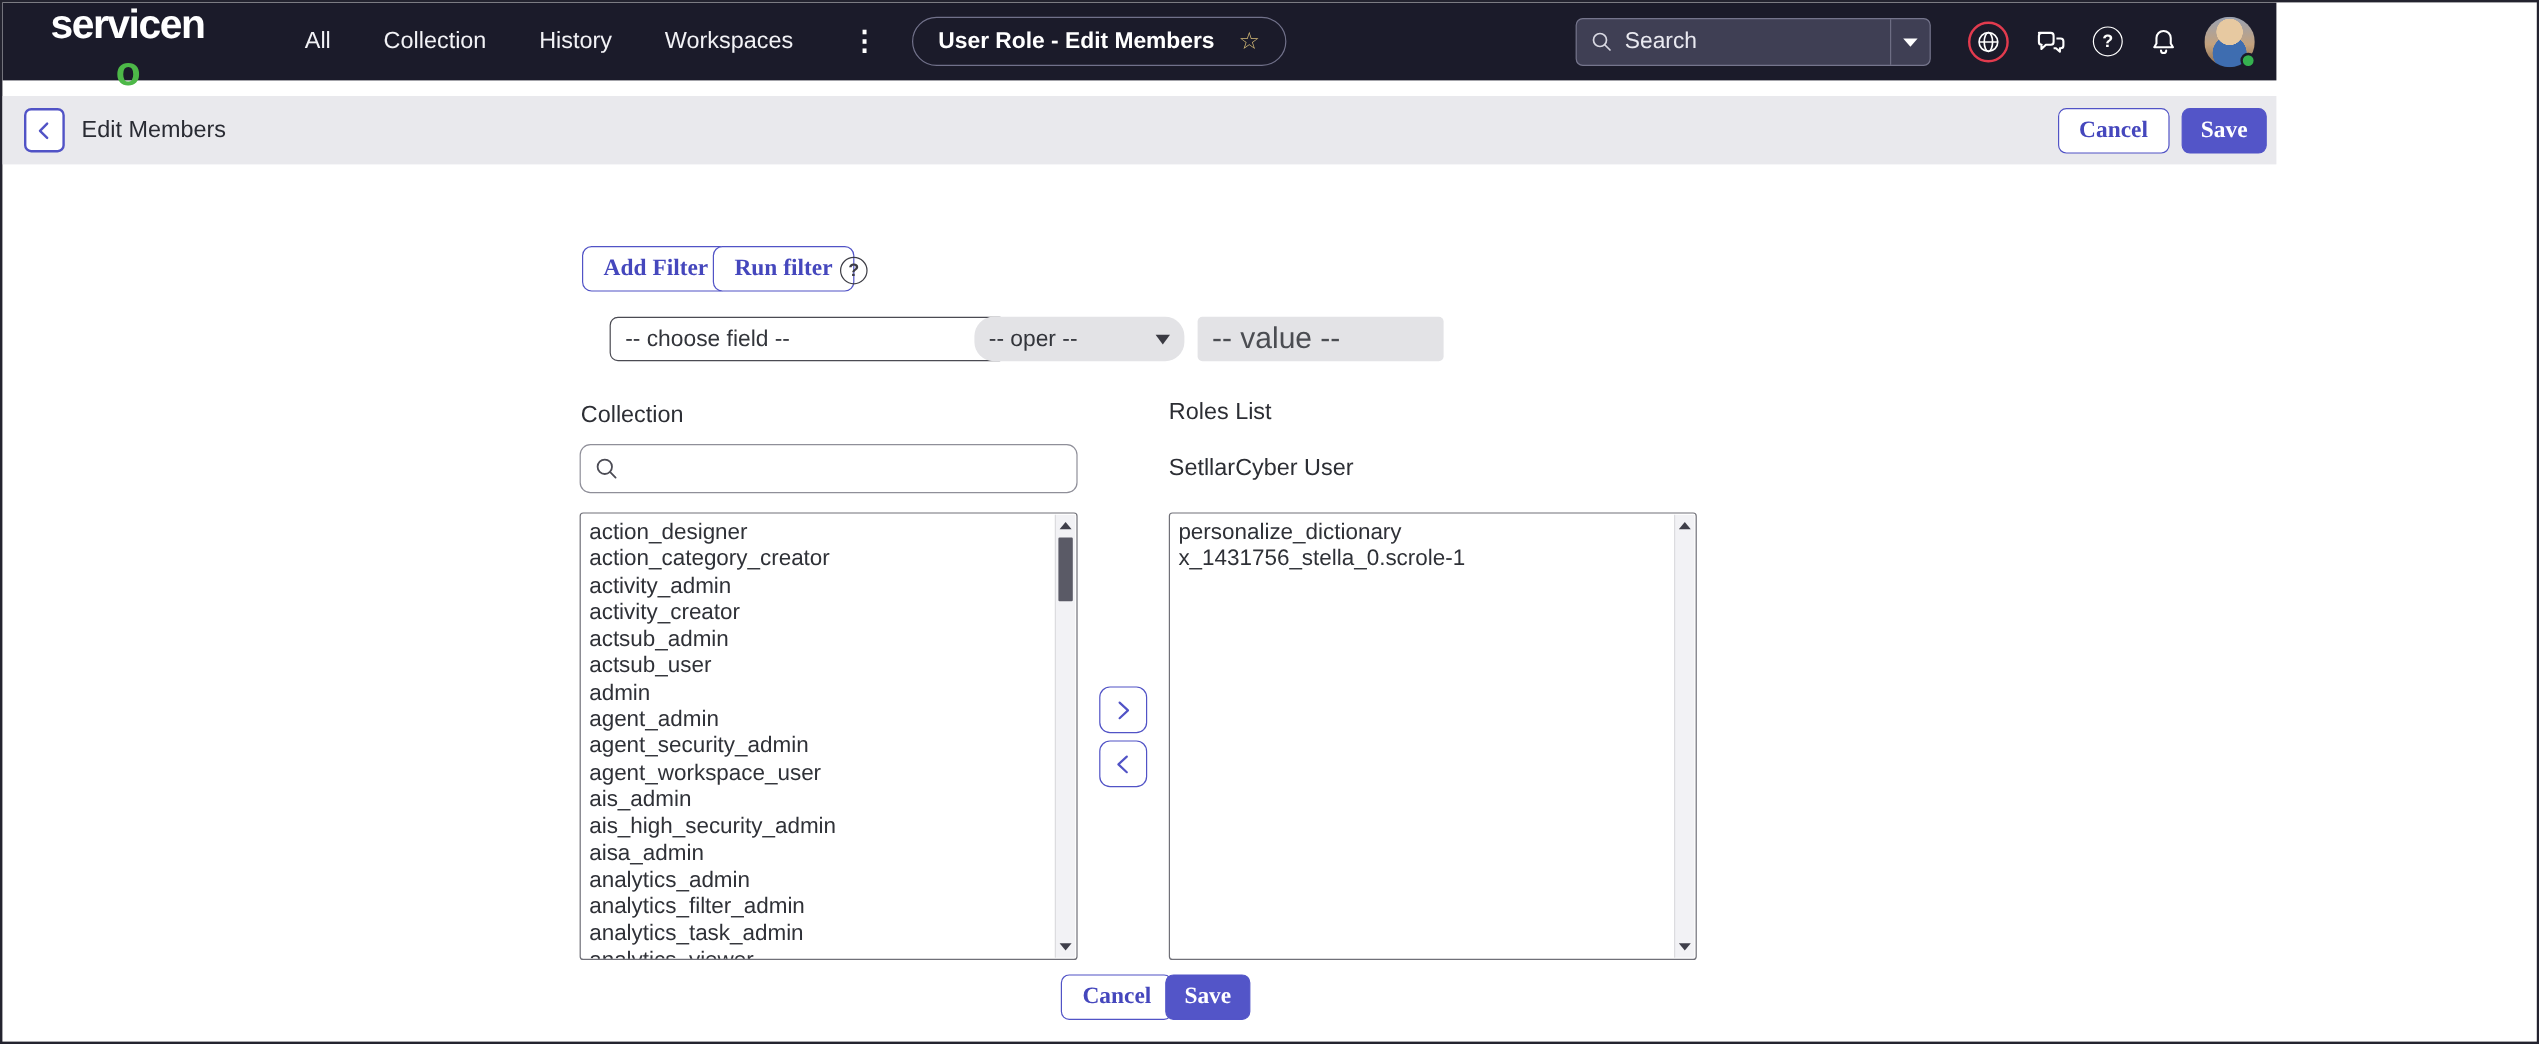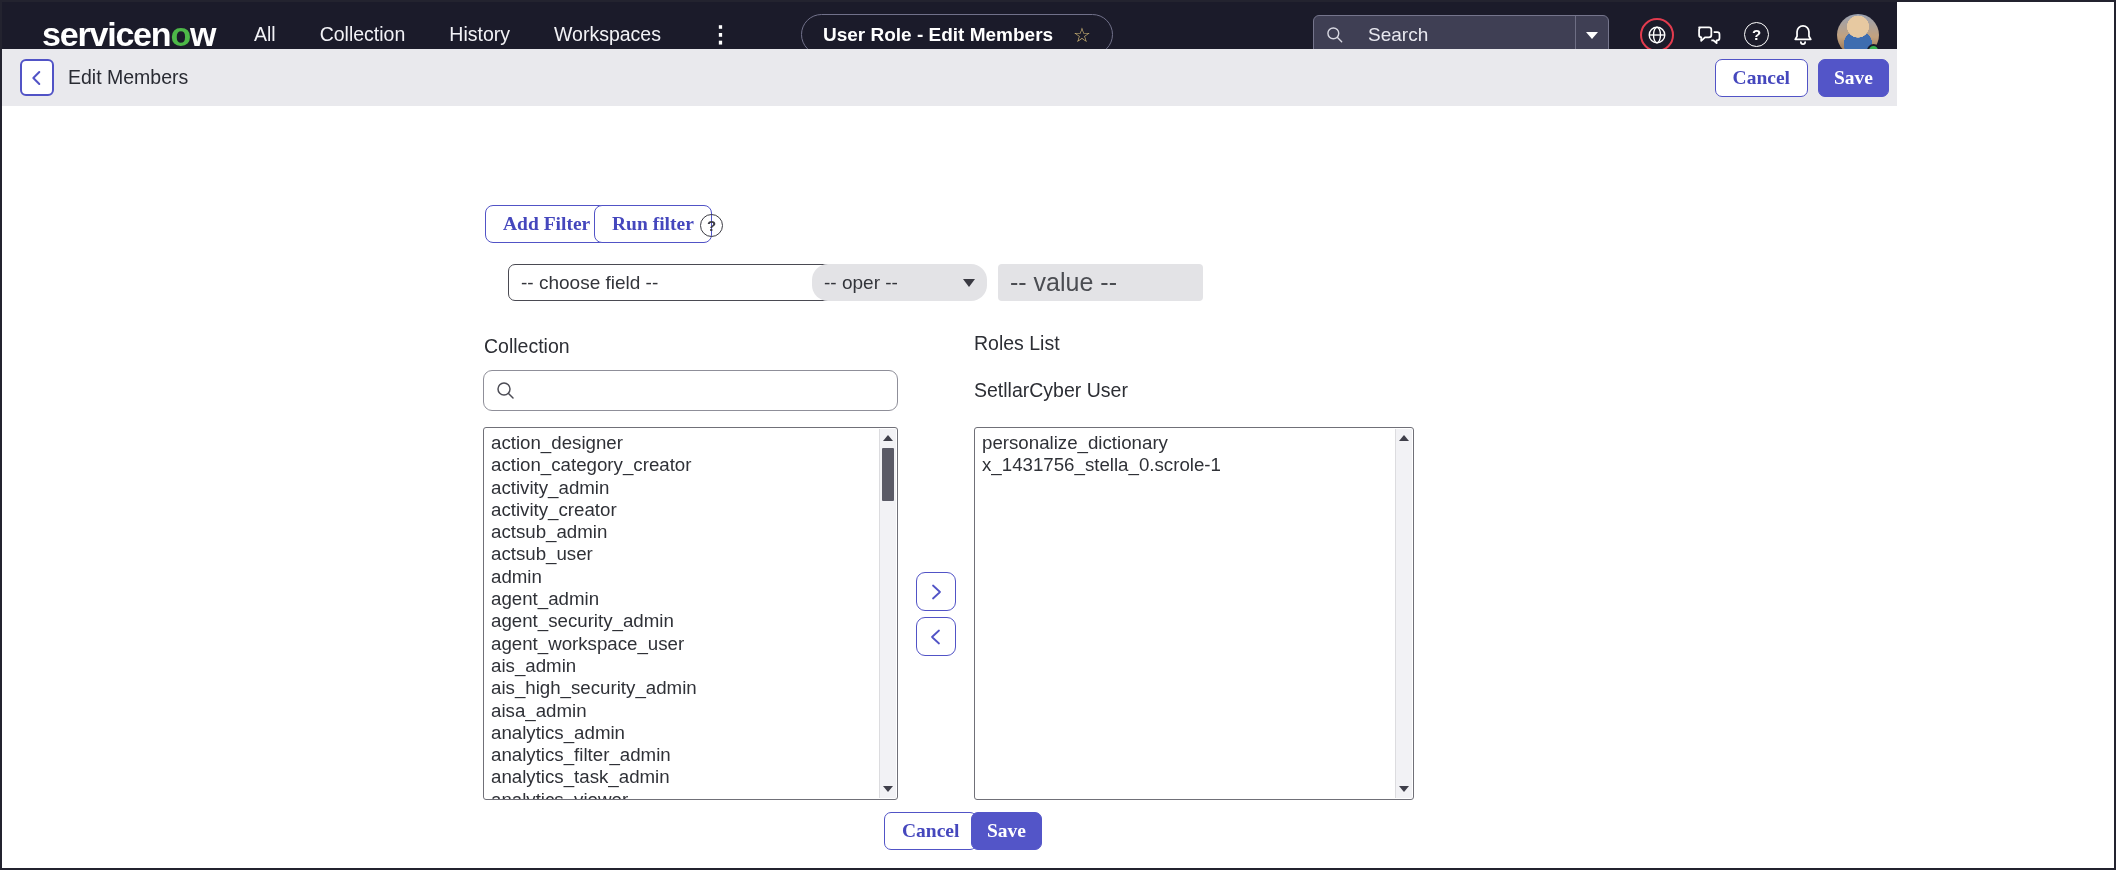--- a/index.html
+++ b/index.html
@@ -5,38 +5,38 @@
   * { box-sizing: border-box; margin: 0; padding: 0; }
   html,body { background:#fff; }
   body { font-family: "Liberation Sans", sans-serif; }
 
   .screen { position:relative; width:2116px; height:870px; background:#ffffff;
             border:2px solid #23232f; overflow:hidden; }
 
   
   .topnav { position:absolute; left:0; top:0; width:1895px; height:65px; background:#1b1b2a; }
   .logo { position:absolute; left:40px; top:0; height:65px; display:flex; align-items:center;
-          font-size:34px; font-weight:700; letter-spacing:-1.2px; color:#fff; cursor:pointer; }
+          font-size:34px; font-weight:700; letter-spacing:-1.2px; color:#fff; cursor:pointer;flex-direction:column; }
   .logo .o { color:#4db848; }
   .nav-items { position:absolute; left:252px; top:0; height:65px; display:flex; align-items:center; gap:44px; }
   .nav-item { color:#f2f2f6; font-size:19.5px; font-weight:500; cursor:pointer; }
   .kebab { color:#ffffff; font-size:23px; font-weight:700; cursor:pointer; padding:0 4px; }
 
-  .pill { position:absolute; left:799px; top:12px; width:312px; height:41px;
+  .pill { position:absolute; left:758px; top:12px; width:312px; height:41px;
           border:1px solid #71718a; border-radius:21px; display:flex; align-items:center;
           justify-content:center; gap:20px; cursor:pointer; }
   .pill-label { color:#ffffff; font-size:19px; font-weight:600; }
   .pill-star { color:#d4ba77; font-size:20px; line-height:1; }
 
   .nav-search { position:absolute; left:1311px; top:13px; width:296px; height:40px;
                 background:#3f3f54; border:1px solid #75758c; border-radius:6px;
                 display:flex; align-items:center; }
   .nav-search svg { margin-left:11px; flex:0 0 auto; }
   .nav-search input { flex:1; min-width:0; background:transparent; border:none; outline:none;
-                      color:#fff; font-size:19px; margin-left:23px; font-family:inherit; }
+                      color:#fff; font-size:19px; margin-left:9px; font-family:inherit; }
   .nav-search input::placeholder { color:#e9e9f0; opacity:1; }
   .nav-search .divider { width:1px; align-self:stretch; background:#6e6e84; }
   .search-caret-zone { width:32px; display:flex; align-items:center; justify-content:center; cursor:pointer; }
   .caret-white { width:0; height:0; border-left:6px solid transparent; border-right:6px solid transparent;
                  border-top:7px solid #ffffff; }
 
   .nav-icons { position:absolute; left:1638px; top:0; height:65px; display:flex; align-items:center; gap:21px; }
   .globe-ring { width:34px; height:34px; border:2.5px solid #e23b4e; border-radius:50%;
                 display:flex; align-items:center; justify-content:center; cursor:pointer; }
   .icon-btn { display:flex; align-items:center; justify-content:center; cursor:pointer; }
@@ -46,21 +46,21 @@
   .avatar { position:relative; width:42px; height:42px; border-radius:50%; cursor:pointer;
             background:
               radial-gradient(circle at 50% 30%, #e7c9a1 0 30%, transparent 31%),
               radial-gradient(circle at 50% 72%, #3e6db0 0 38%, transparent 39%),
               linear-gradient(180deg,#9aa2b2 0%, #c3a27e 55%, #8a6a4c 100%);
   }
   .status-dot { position:absolute; right:-1px; bottom:-1px; width:13px; height:13px;
                 background:#35b14f; border:2px solid #1b1b2a; border-radius:50%; }
 
   
-  .subheader { position:absolute; left:0; top:47px; width:1895px; height:57px; background:#e9e9ed;
+  .subheader { position:absolute; left:0; top:78px; width:1895px; height:57px; background:#e9e9ed;
                display:flex; align-items:center; padding:0 6px 0 18px; }
   .back-btn { width:34px; height:37px; background:#fff; border:2px solid #5153c6; border-radius:6px;
               display:flex; align-items:center; justify-content:center; cursor:pointer; }
   .page-title { margin-left:14px; font-size:19.5px; color:#292b33; }
   .subheader .spacer { flex:1; }
 
   .btn { height:38px; display:inline-flex; align-items:center; justify-content:center;
          font-size:19.5px; font-weight:700; border-radius:7px; cursor:pointer;
          font-family:Liberation Serif, serif; }
   .btn-outline { background:#fff; border:1px solid #5153c6; color:#4547bd; padding:0 17px; }

